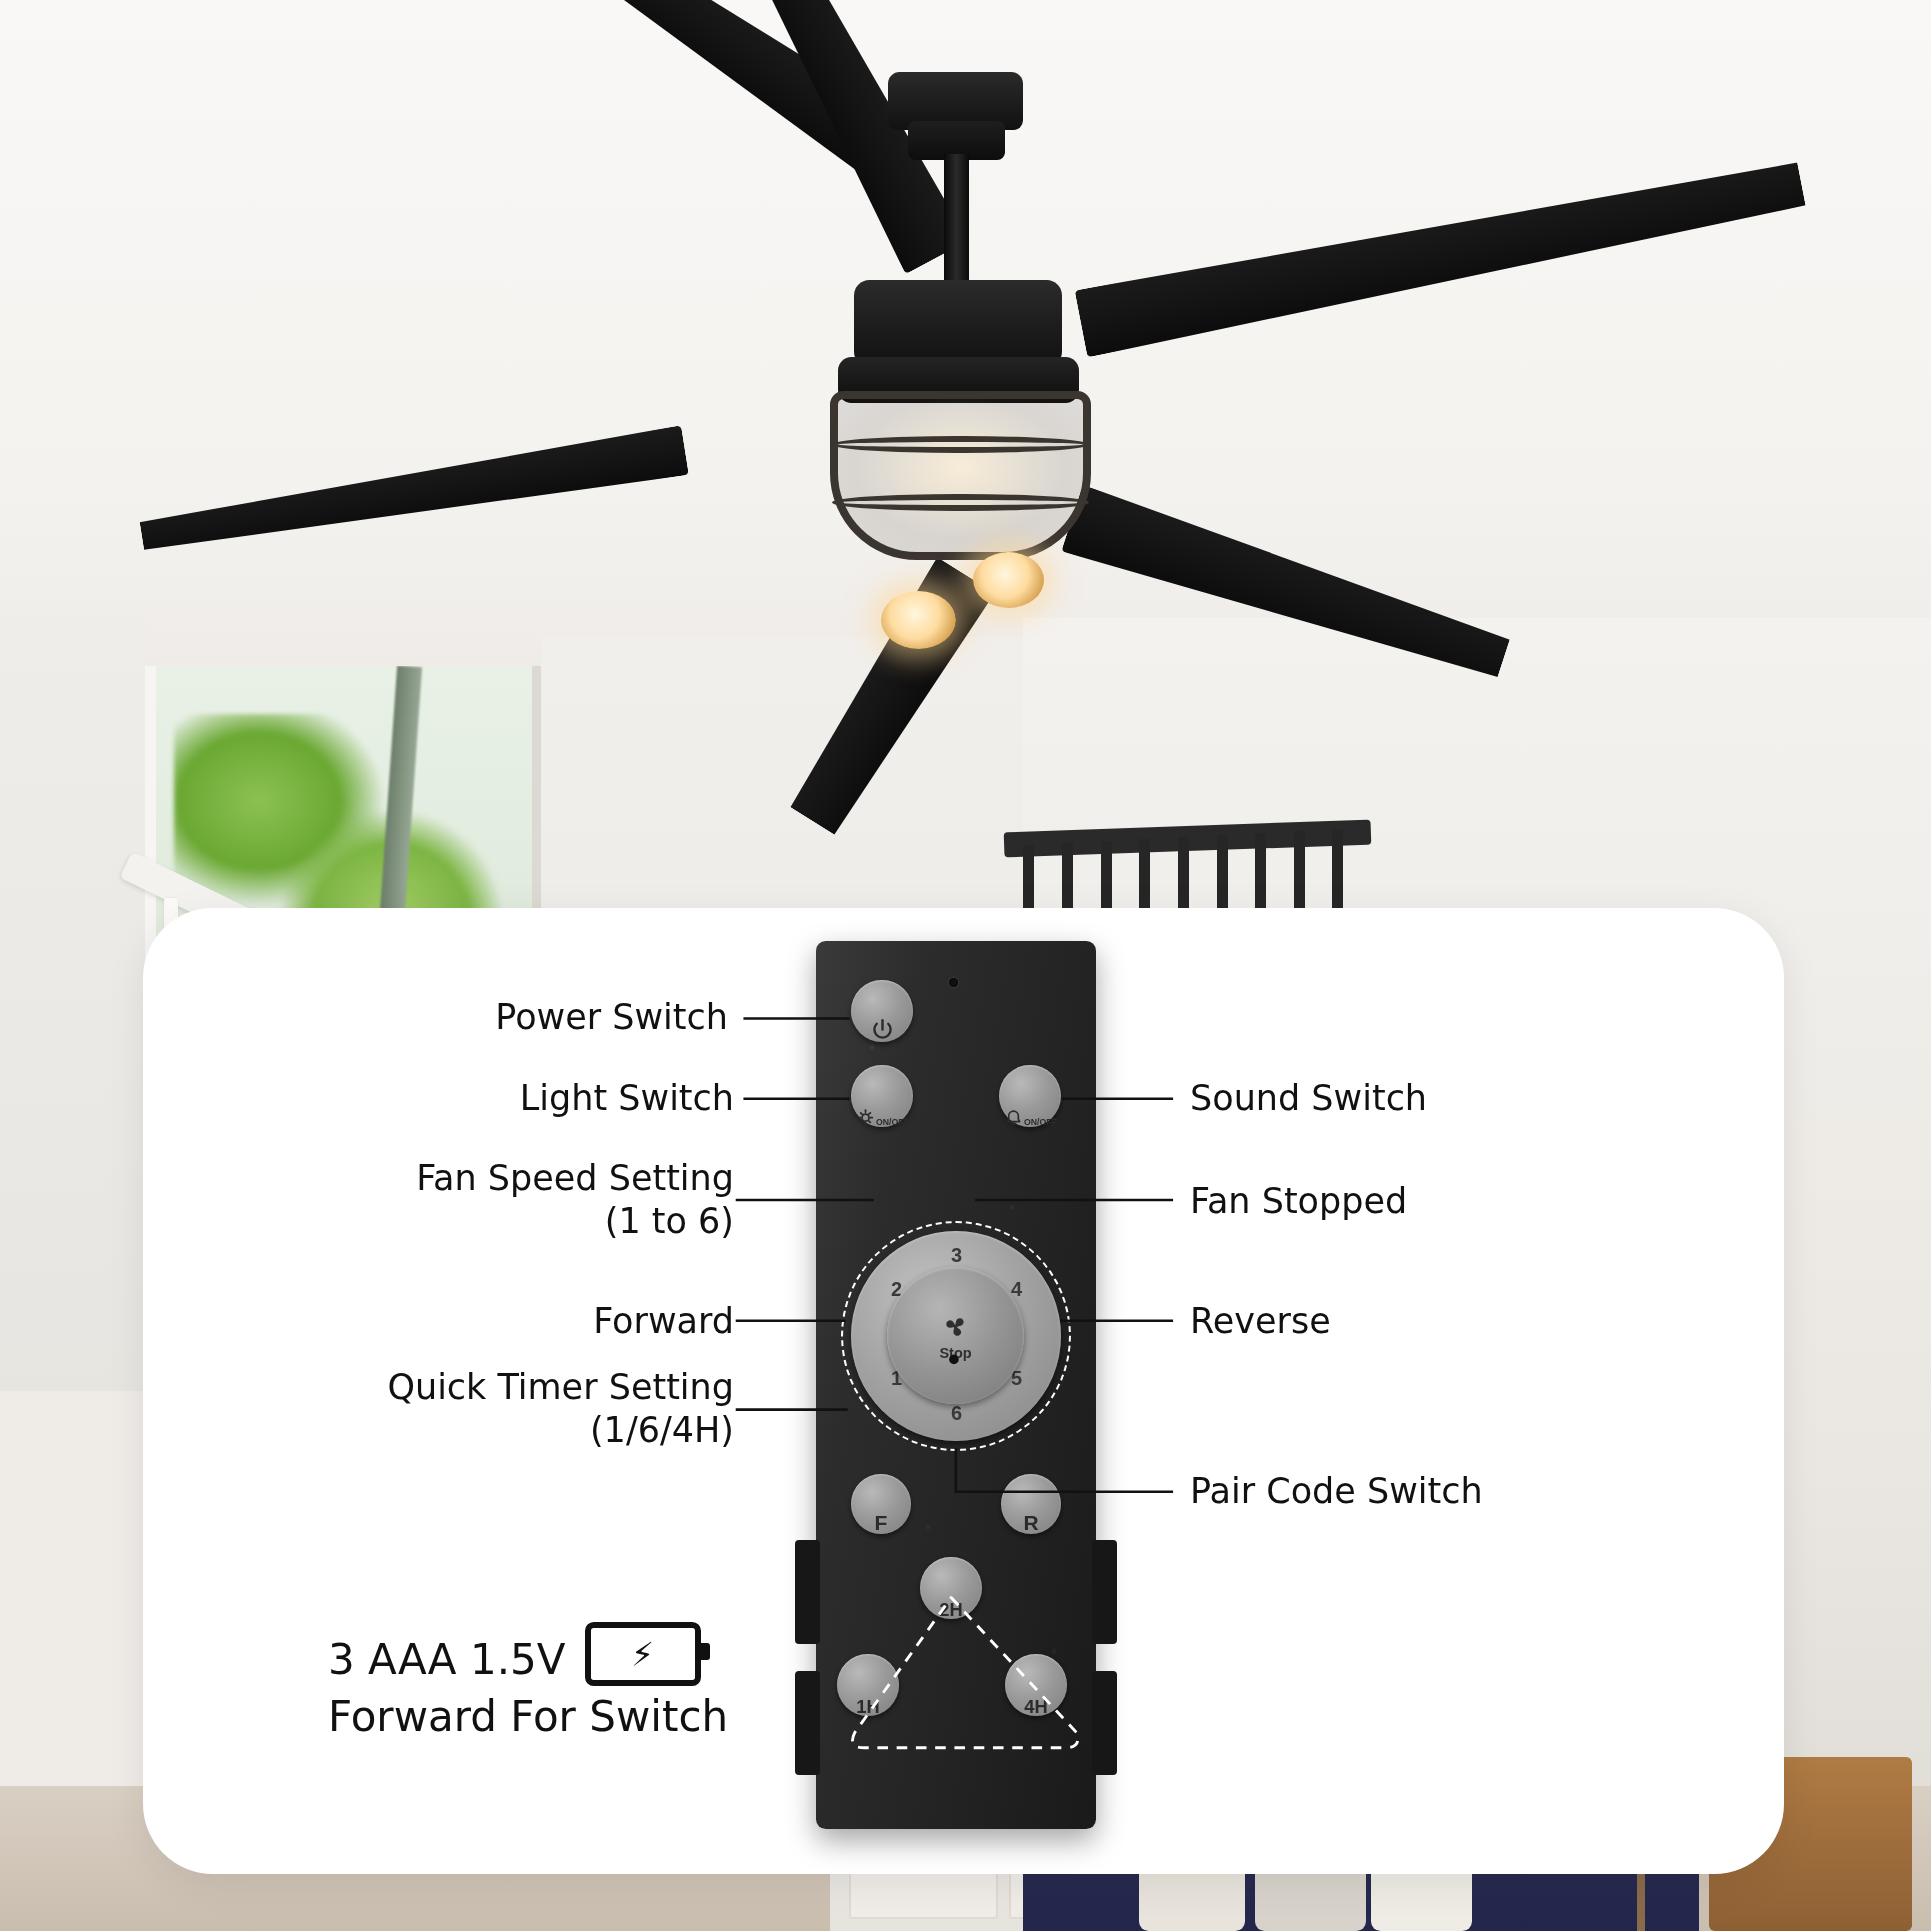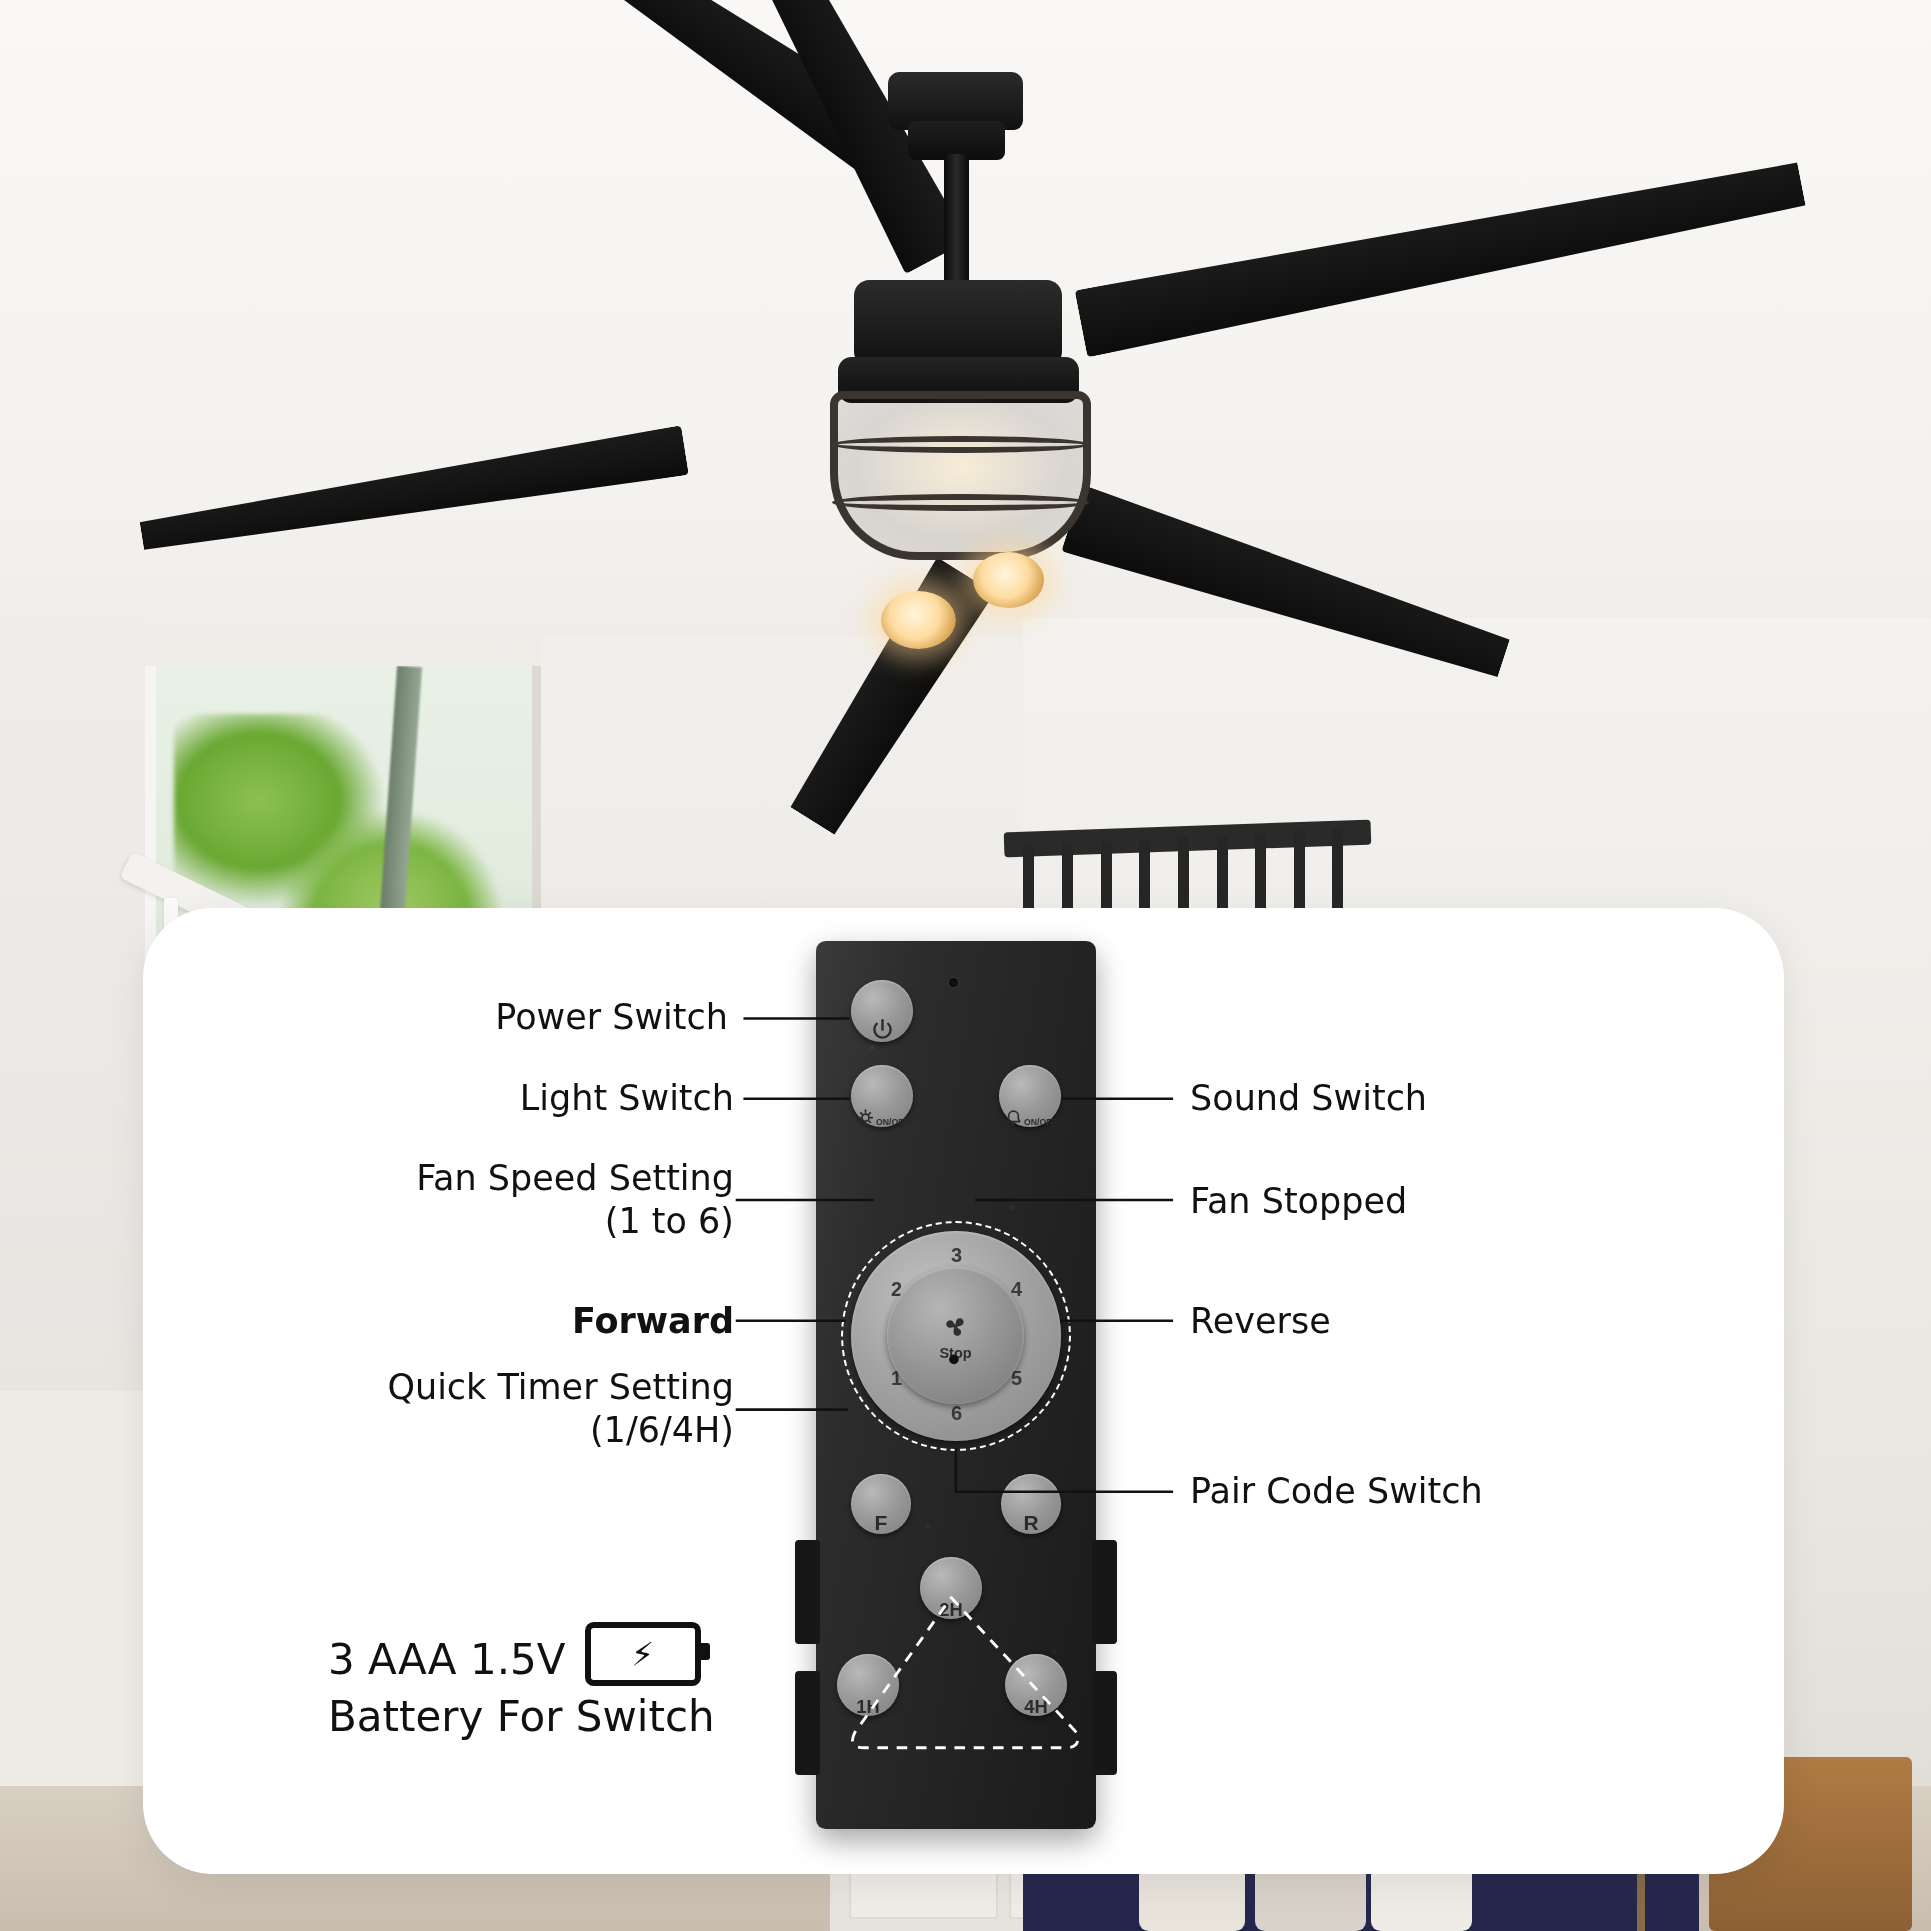--- a/index.html
+++ b/index.html
@@ -517,35 +517,35 @@
 
   <div class="label" style="left:1190px; top:1077px;">Sound Switch</div>
 
   <div class="label right-align" style="left:174px; top:1157px; width:560px;">
     <div>Fan Speed Setting</div>
     <div>(1 to 6)</div>
   </div>
 
   <div class="label" style="left:1190px; top:1180px;">Fan Stopped</div>
 
-  <div class="label right-align" style="left:251px; top:1300px; width:483px;font-weight:bold;">Forward</div>
+  <div class="label right-align" style="left:251px; top:1300px; width:483px;">Forward</div>
 
   <div class="label" style="left:1190px; top:1300px;">Reverse</div>
 
   <div class="label right-align" style="left:174px; top:1366px; width:560px;">
     <div>Quick Timer Setting</div>
     <div>(1/6/4H)</div>
   </div>
 
   <div class="label" style="left:1190px; top:1470px;">Pair Code Switch</div>
 
   <div class="battery-line">
     <div>
       <span>3 AAA 1.5V</span>
       <span class="batt-icon">
         <span class="batt-bolt">⚡</span>
       </span>
     </div>
-    <div>Battery For Switch</div>
+    <div>Forward For Switch</div>
   </div>
 
 </div>
 
 
 </body></html>

